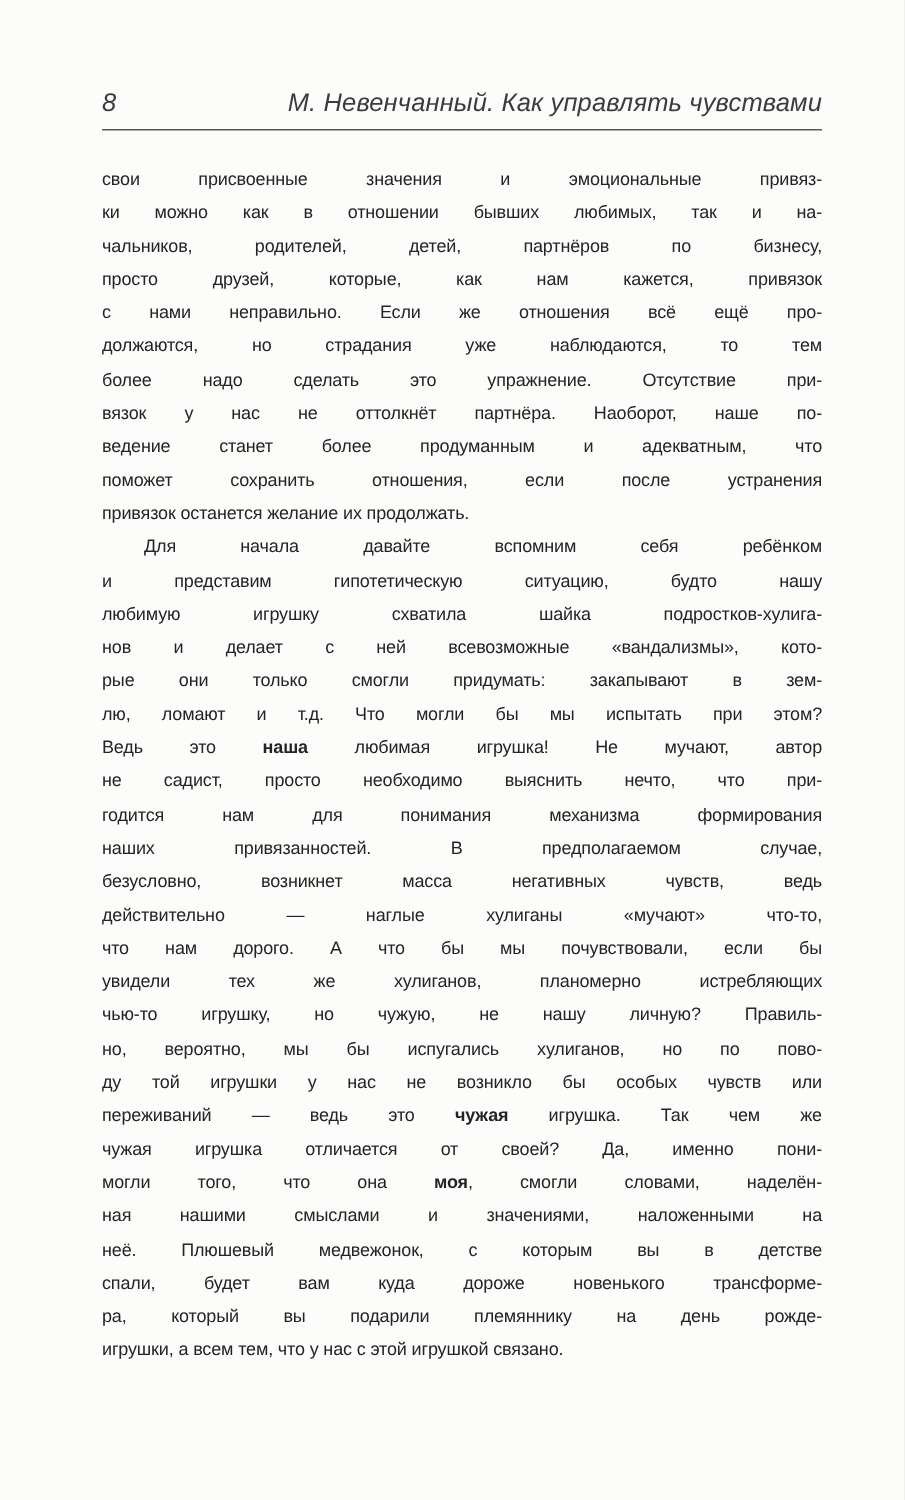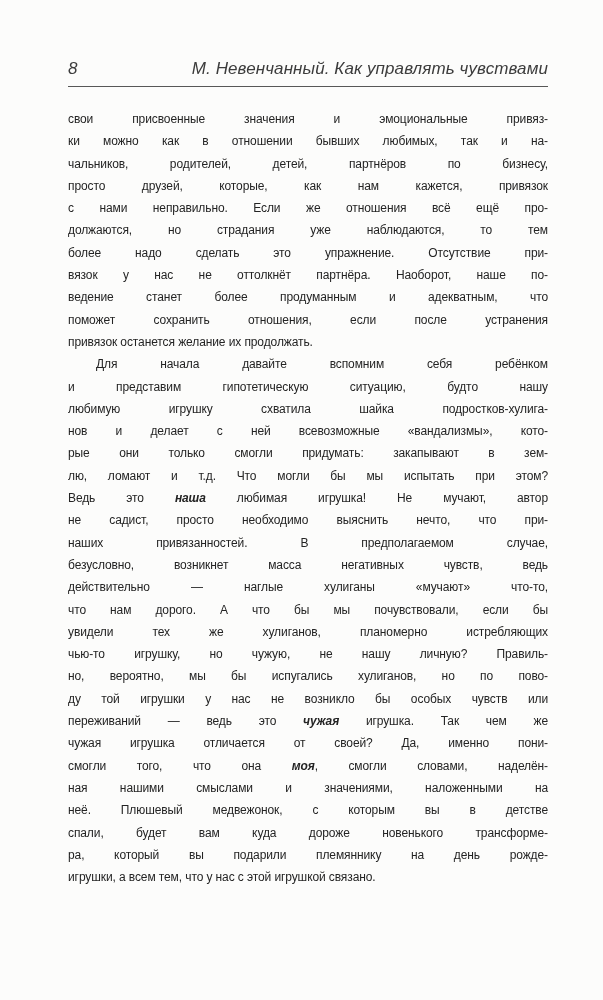--- a/index.html
+++ b/index.html
@@ -41,21 +41,21 @@
     letter-spacing: -0.1px;
   }
   .para { width: 100%; }
   .line {
     text-align: justify;
     text-align-last: justify;
     white-space: normal;
   }
   .line.last { text-align-last: left; }
   .line.indent { text-indent: 28px; }
-  .bold-italic { font-weight: bold; font-style: italic; }
+  .bold-italic { font-weight: bold; }
 </style>
 </head>
 <body>
 
 <div class="page">
   <div class="content">
     <header class="header">
       <span class="pagenum">8</span>
       <span class="running">М. Невенчанный. Как управлять чувствами</span>
     </header>
@@ -76,31 +76,32 @@
         </div>
         <div class="para">
           <div class="line indent"><span>Для начала давайте вспомним себя ребёнком</span></div>
           <div class="line"><span>и представим гипотетическую ситуацию, будто нашу</span></div>
           <div class="line"><span>любимую игрушку схватила шайка подростков-хулига-</span></div>
           <div class="line"><span>нов и делает с ней всевозможные «вандализмы», кото-</span></div>
           <div class="line"><span>рые они только смогли придумать: закапывают в зем-</span></div>
           <div class="line"><span>лю, ломают и т.д. Что могли бы мы испытать при этом?</span></div>
           <div class="line"><span>Ведь это </span><span class="bold-italic">наша</span><span> любимая игрушка! Не мучают, автор</span></div>
           <div class="line"><span>не садист, просто необходимо выяснить нечто, что при-</span></div>
+          <div class="line"><span>годится нам для понимания механизма формирования</span></div>
           <div class="line"><span>наших привязанностей. В предполагаемом случае,</span></div>
           <div class="line"><span>безусловно, возникнет масса негативных чувств, ведь</span></div>
           <div class="line"><span>действительно — наглые хулиганы «мучают» что-то,</span></div>
           <div class="line"><span>что нам дорого. А что бы мы почувствовали, если бы</span></div>
           <div class="line"><span>увидели тех же хулиганов, планомерно истребляющих</span></div>
           <div class="line"><span>чью-то игрушку, но чужую, не нашу личную? Правиль-</span></div>
           <div class="line"><span>но, вероятно, мы бы испугались хулиганов, но по пово-</span></div>
           <div class="line"><span>ду той игрушки у нас не возникло бы особых чувств или</span></div>
           <div class="line"><span>переживаний — ведь это </span><span class="bold-italic">чужая</span><span> игрушка. Так чем же</span></div>
           <div class="line"><span>чужая игрушка отличается от своей? Да, именно пони-</span></div>
-          <div class="line"><span>смогли того, что она </span><span class="bold-italic">моя</span><span>, смогли словами, наделён-</span></div>
+          <div class="line"><span>могли того, что она </span><span class="bold-italic">моя</span><span>, смогли словами, наделён-</span></div>
           <div class="line"><span>ная нашими смыслами и значениями, наложенными на</span></div>
           <div class="line"><span>неё. Плюшевый медвежонок, с которым вы в детстве</span></div>
           <div class="line"><span>спали, будет вам куда дороже новенького трансформе-</span></div>
           <div class="line"><span>ра, который вы подарили племяннику на день рожде-</span></div>
           <div class="line last"><span>игрушки, а всем тем, что у нас с этой игрушкой связано.</span></div>
         </div>
       </main>
   </div>
 </div>
 

